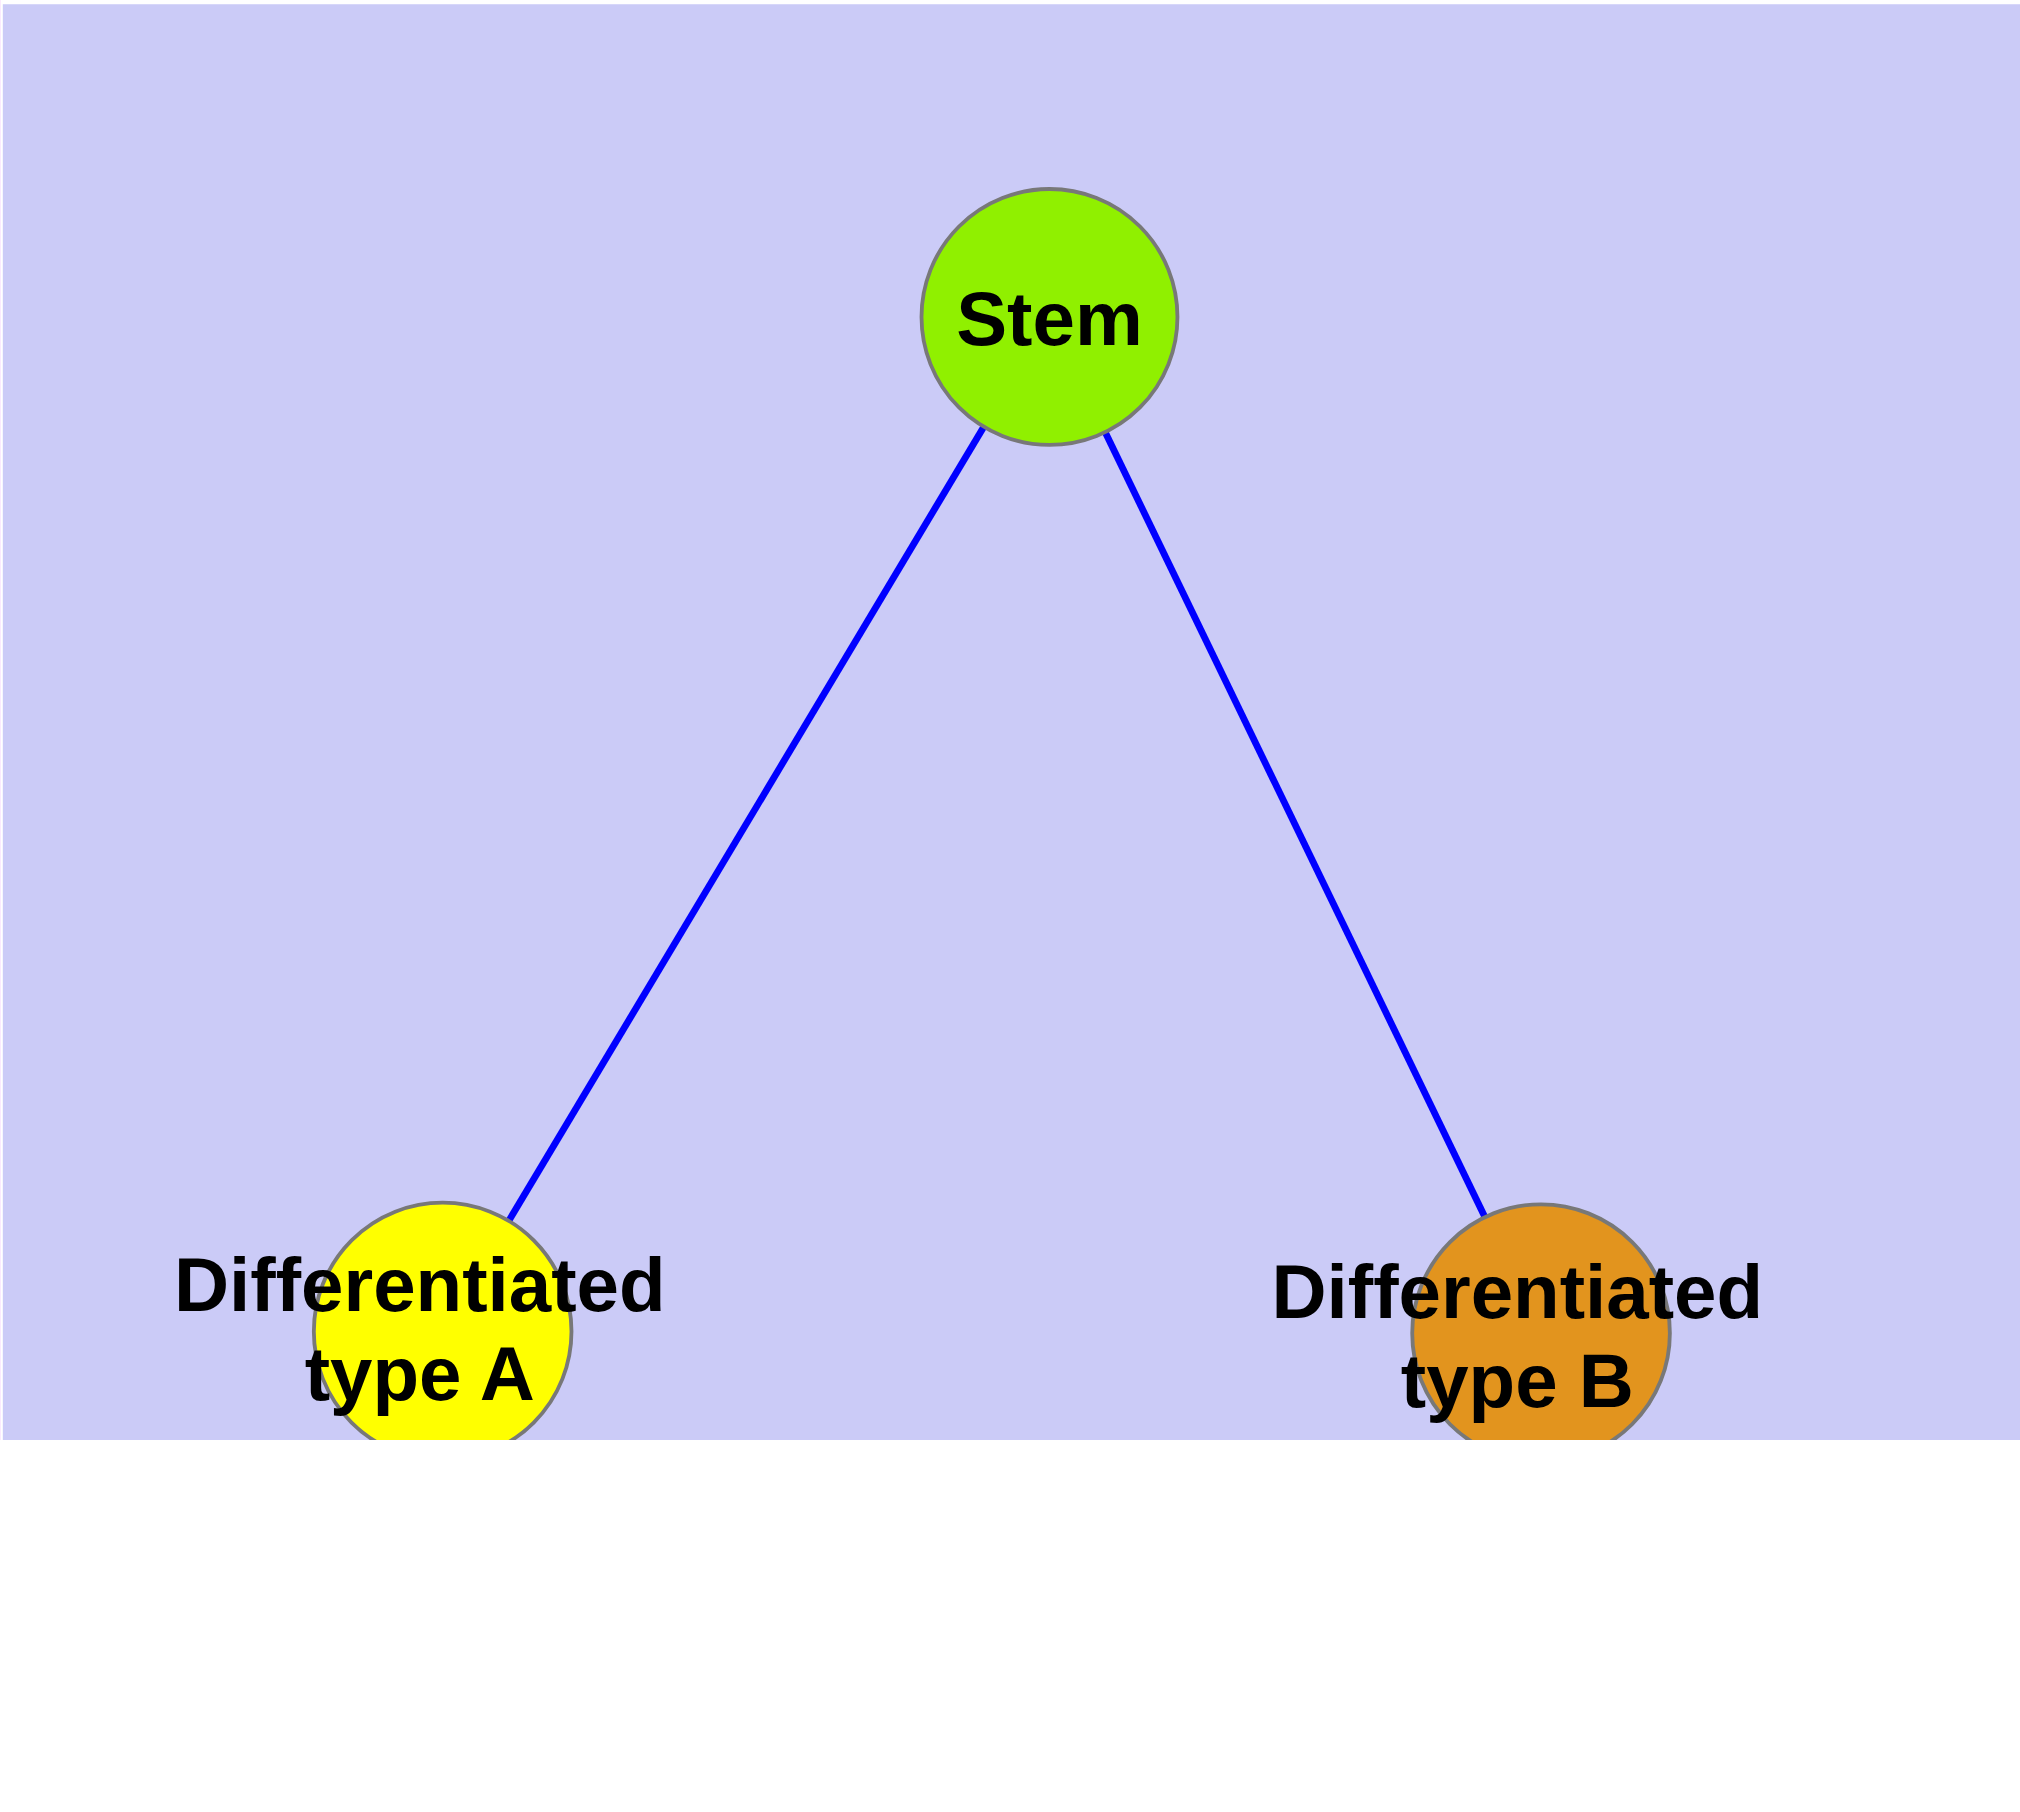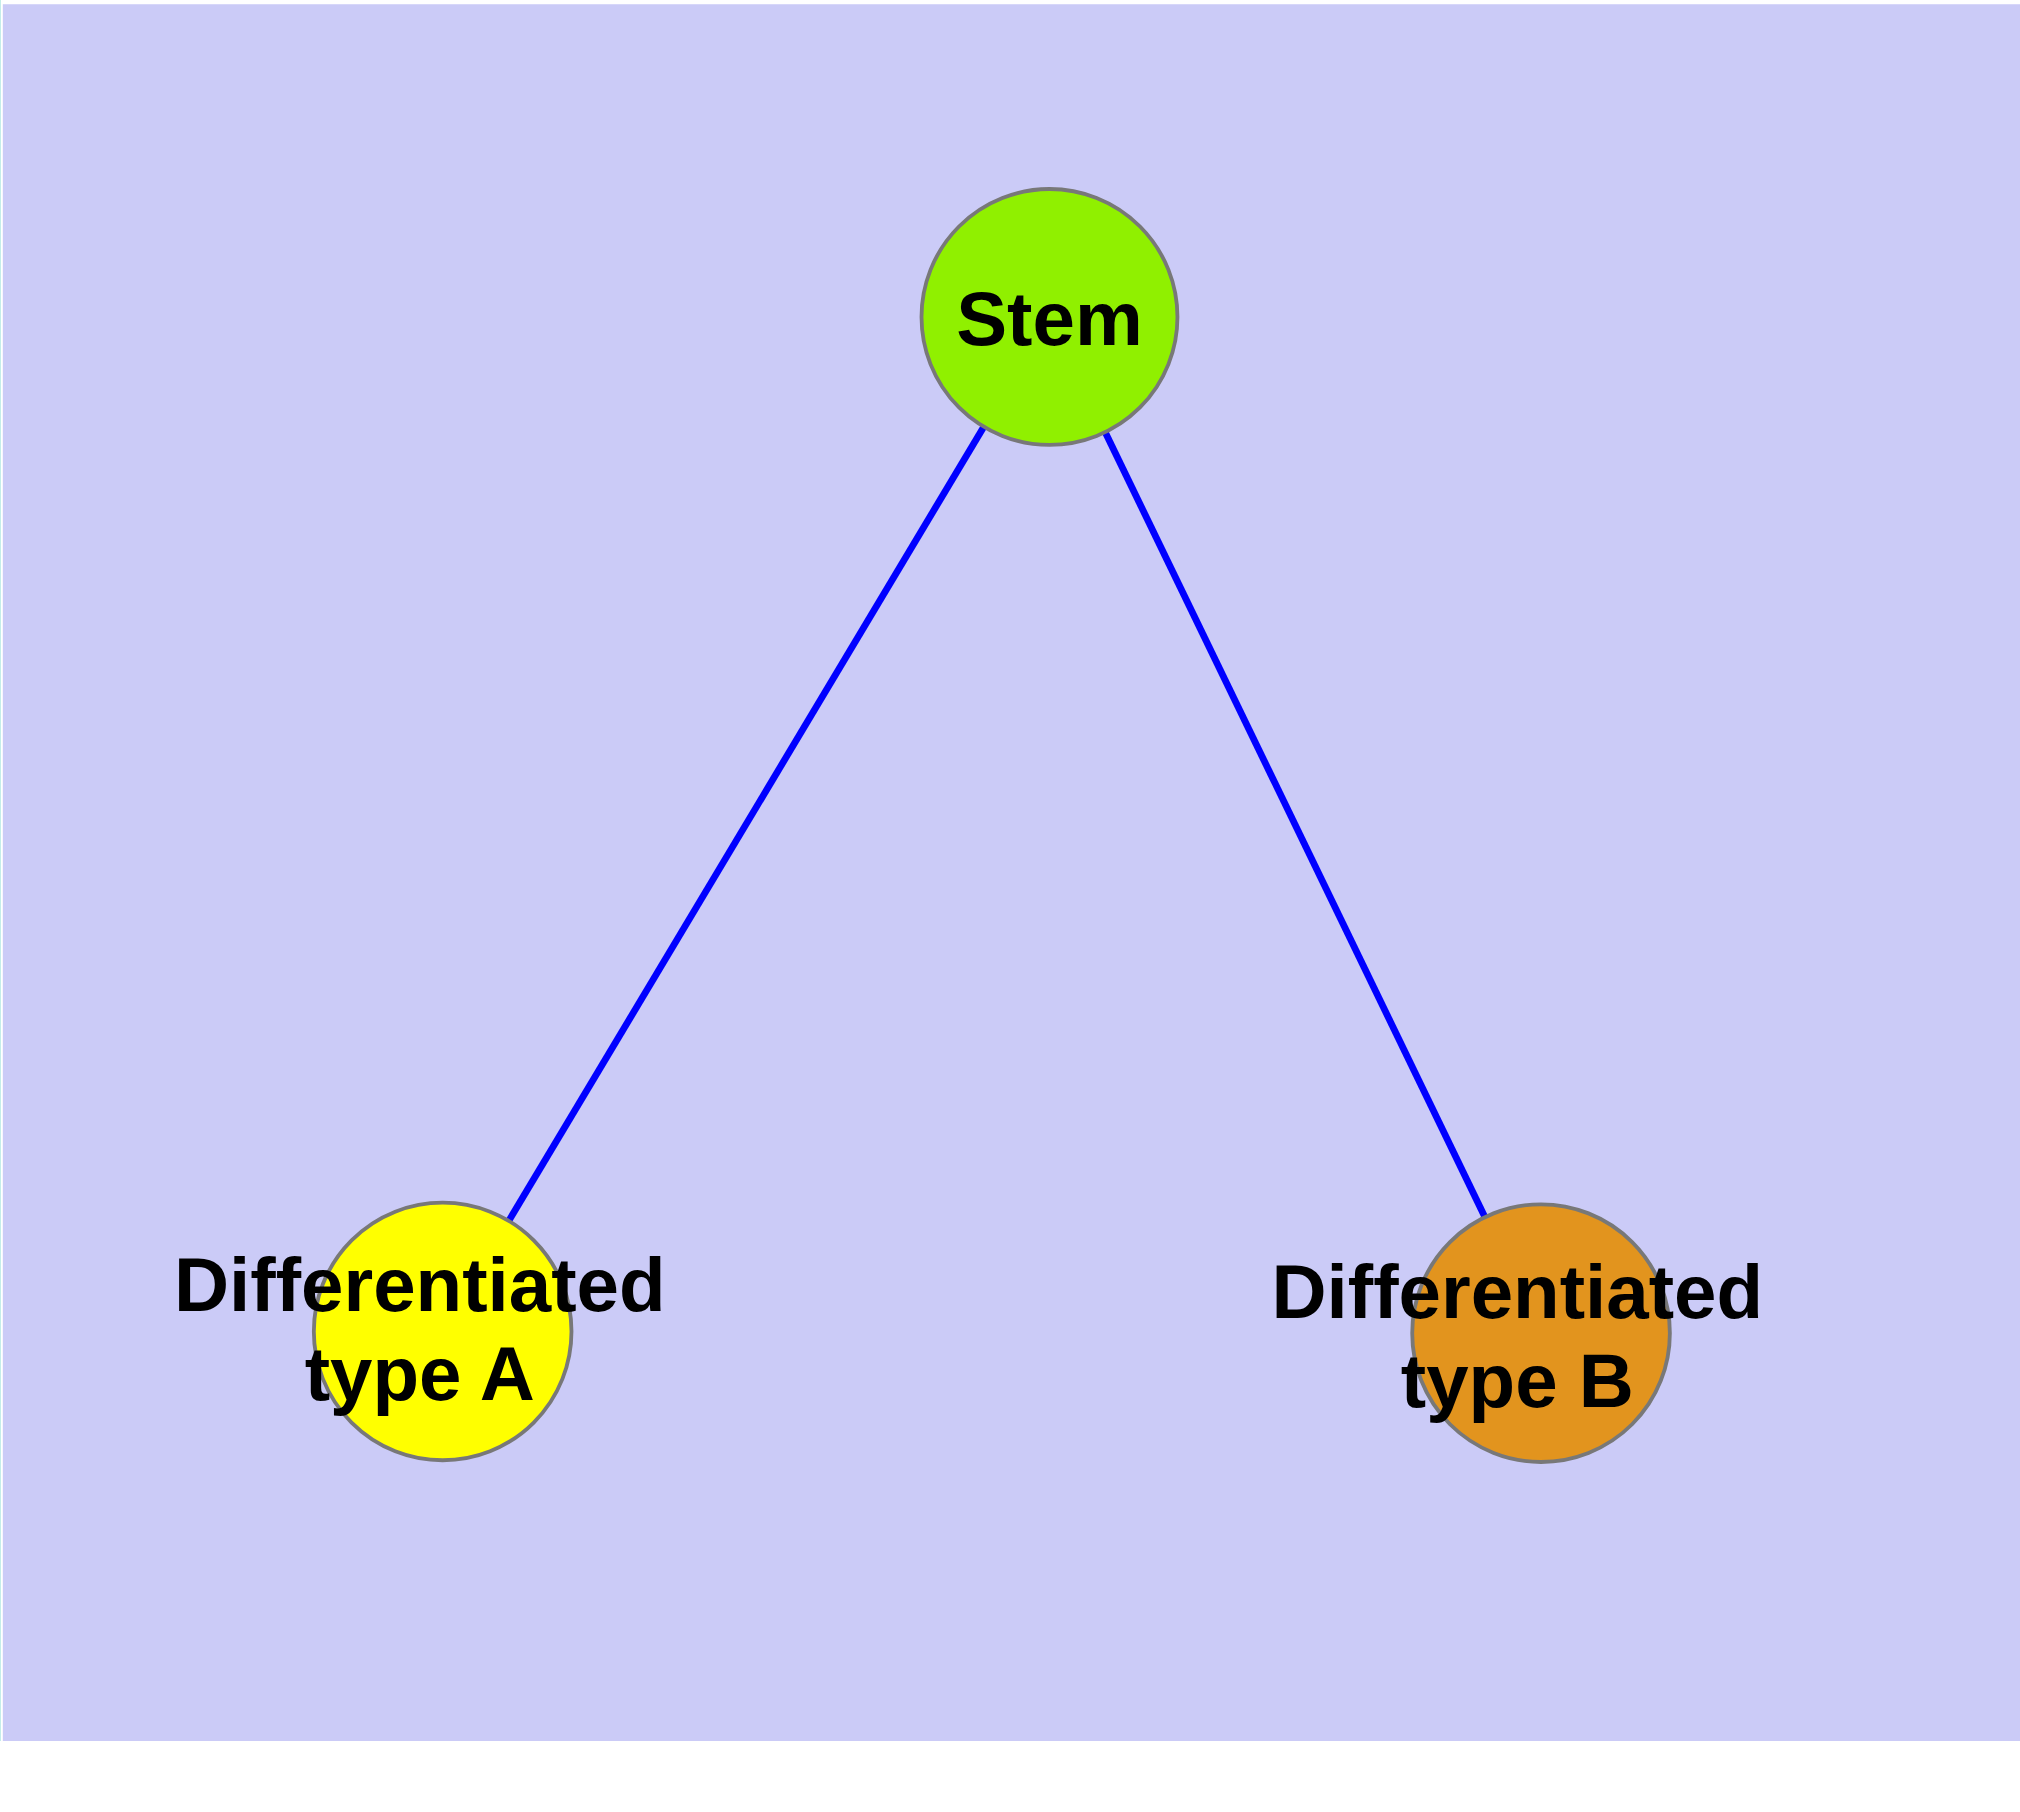--- a/index.html
+++ b/index.html
@@ -3,22 +3,22 @@
 <meta charset="utf-8">
 <style>
   html, body {
     margin: 0;
     padding: 0;
     background: #ffffff;
   }
   .stage {
     position: relative;
     width: 2021px;
-    height: 1741px;
-    background: #14b8a6;
+    height: 1440px;
+    background: #f0abfc;
     overflow: hidden;
     text-decoration: underline;
   }
   svg.graph {
     display: block;
     width: 2021px;
     height: 1812px;
   }
   svg.graph text {
     font-family: "Liberation Sans", sans-serif;

